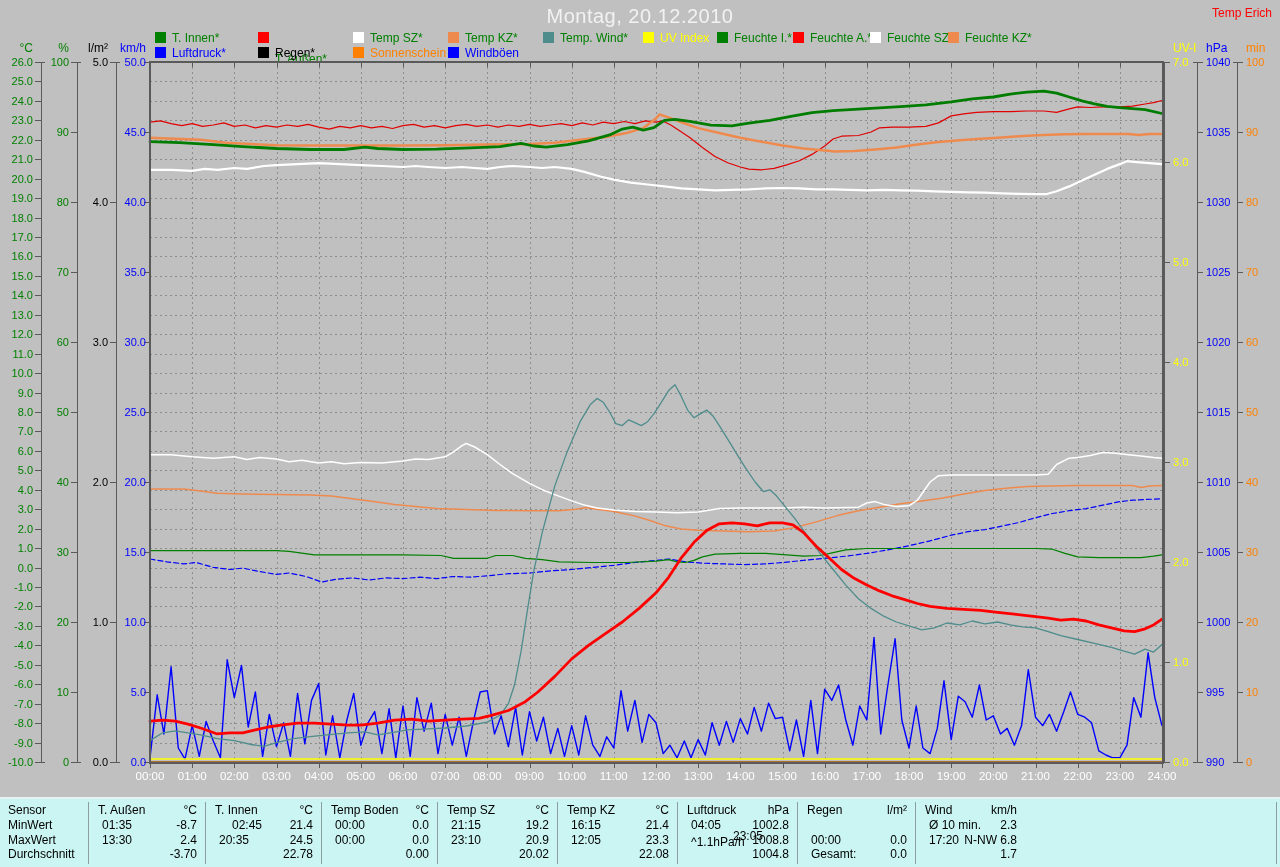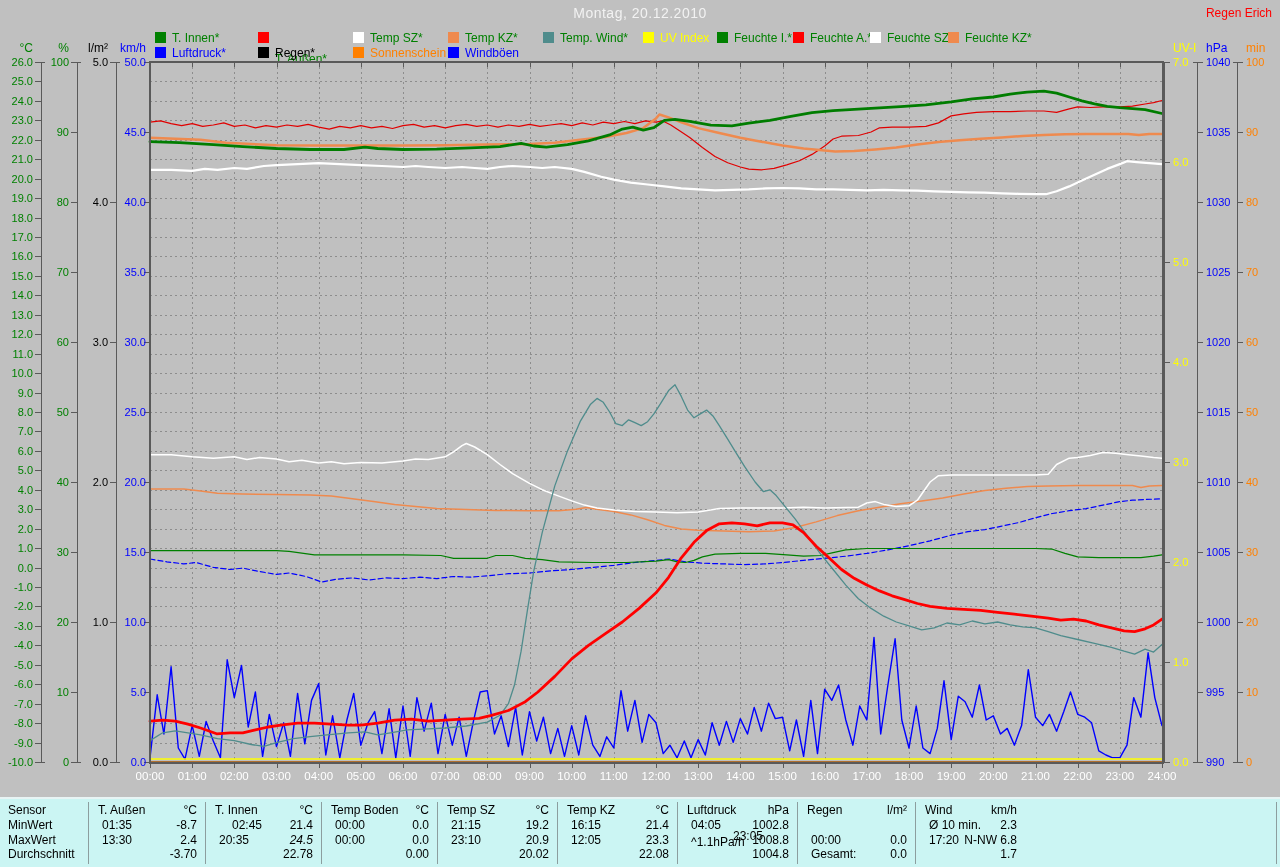--- a/index.html
+++ b/index.html
@@ -1,36 +1,36 @@
 <!DOCTYPE html>
 <html><head>
 <meta charset="utf-8">
 <style>
   html,body{margin:0;padding:0;background:#C0C0C0;}
   #app{position:relative;width:1280px;height:867px;background:#C0C0C0;
        font-family:"Liberation Sans",sans-serif;overflow:hidden;}
   #page-title{position:absolute;top:5px;left:0;width:100%;text-align:center;
-       color:#F2F2F2;font-size:14px;letter-spacing:.5px;}
+       color:#F2F2F2;font-size:20px;letter-spacing:.5px;}
   #author{position:absolute;top:6px;right:8px;color:#FF0000;font-size:12px;}
   .leg-item{position:absolute;height:13px;white-space:nowrap;font-size:12px;}
   .leg-sw{position:absolute;left:0;top:1px;width:11px;height:11px;display:inline-block;}
   .leg-lb{position:absolute;left:17px;top:0;}
   #plot-svg{position:absolute;left:0;top:0;}
   #stats{position:absolute;left:0;top:797px;width:1280px;height:70px;
        background:#CBF5F3;border-top:2px solid #E8F4F4;font-size:12px;color:#000;}
   .tcell{position:absolute;white-space:nowrap;}
   .tbold{font-weight:normal;}
   .tdiv{position:absolute;top:3px;width:1px;height:62px;background:#8C9E9E;}
 </style>
 </head>
 <body>
 
 <div id="app">
   <div id="page-title">Montag, 20.12.2010</div>
-  <div id="author">Regen Erich</div>
+  <div id="author">Temp Erich</div>
   <div id="legend">
       <div class="leg-item" style="left: 155px; top: 31px;">
         <span class="leg-sw" style="background: rgb(0, 128, 0);"></span>
         <span class="leg-lb" style="color: rgb(0, 128, 0);">T. Innen*</span>
       </div>
       <div class="leg-item" style="left: 258px; top: 31px;">
         <span class="leg-sw" style="background: rgb(255, 0, 0);"></span>
         <span class="leg-lb" style="color: rgb(0, 128, 0); margin-top: 21px;">T. Außen*</span>
       </div>
       <div class="leg-item" style="left: 353px; top: 31px;">
@@ -491,21 +491,21 @@
       <div class="tcell" style="left: 102px; top: 19px;">01:35</div>
       <div class="tcell" style="right: 1083px; top: 19px;">-8.7</div>
       <div class="tcell" style="left: 102px; top: 34px;">13:30</div>
       <div class="tcell" style="right: 1083px; top: 34px;">2.4</div>
       <div class="tcell" style="right: 1083px; top: 48px;">-3.70</div>
       <div class="tcell tbold" style="left: 215px; top: 4px;">T. Innen</div>
       <div class="tcell tbold" style="right: 967px; top: 4px;">°C</div>
       <div class="tcell" style="left: 219px; top: 19px; margin-left: 13px;">02:45</div>
       <div class="tcell" style="right: 967px; top: 19px;">21.4</div>
       <div class="tcell" style="left: 219px; top: 34px;">20:35</div>
-      <div class="tcell" style="right: 967px; top: 34px; font-style: italic;">24.5</div>
+      <div class="tcell" style="right: 967px; top: 34px;">24.5</div>
       <div class="tcell" style="right: 967px; top: 48px; margin-left: 45px;">22.78</div>
       <div class="tcell tbold" style="left: 331px; top: 4px;">Temp Boden</div>
       <div class="tcell tbold" style="right: 851px; top: 4px;">°C</div>
       <div class="tcell" style="left: 335px; top: 19px;">00:00</div>
       <div class="tcell" style="right: 851px; top: 19px;">0.0</div>
       <div class="tcell" style="left: 335px; top: 34px;">00:00</div>
       <div class="tcell" style="right: 851px; top: 34px;">0.0</div>
       <div class="tcell" style="right: 851px; top: 48px;">0.00</div>
       <div class="tcell tbold" style="left: 447px; top: 4px;">Temp SZ</div>
       <div class="tcell tbold" style="right: 731px; top: 4px;">°C</div>

